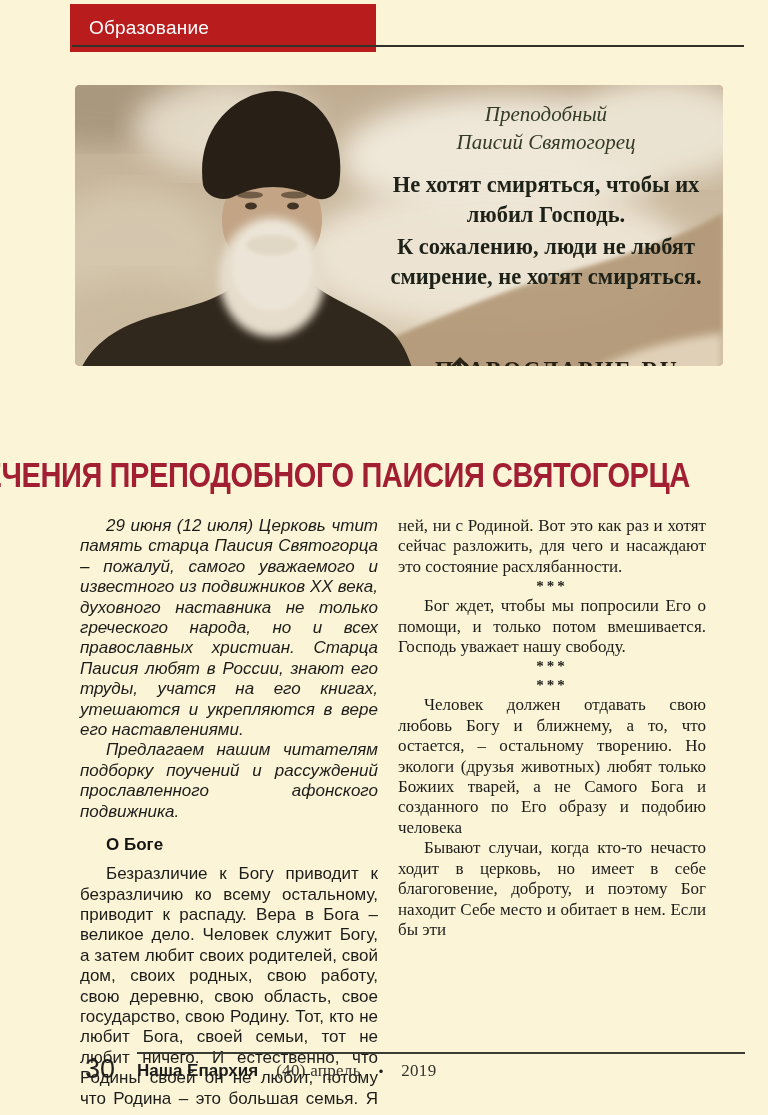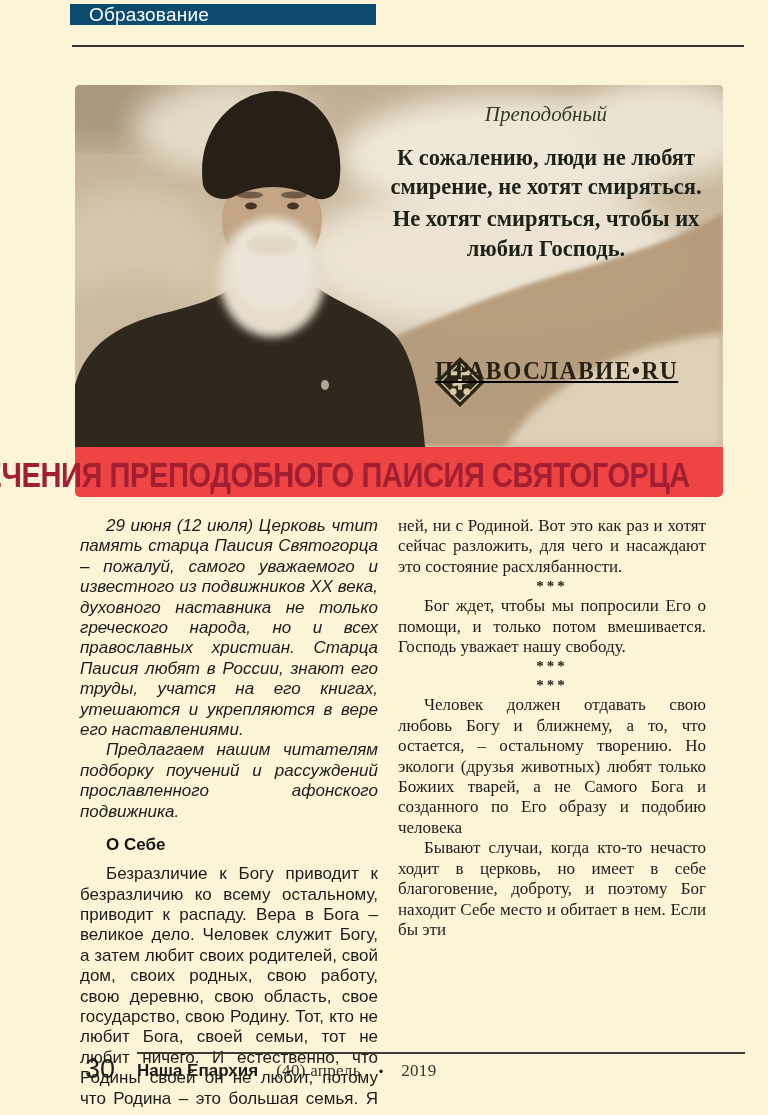--- a/index.html
+++ b/index.html
@@ -4,32 +4,32 @@
 <style>
   * { margin:0; padding:0; box-sizing:border-box; }
   html,body { width:768px; }
   body { font-family:"Liberation Sans", sans-serif; }
   .page {
     position:relative; width:768px; height:1115px;
     background:#fbf4d6; overflow:hidden;
   }
   
   .section-bar {
-    position:absolute; left:70px; top:4px; width:306px; height:21px;
-    background:#0c4a6e; display:flex; align-items:center;
+    position:absolute; left:70px; top:4px; width:306px; height:48px;
+    background:#b91c1c; display:flex; align-items:center;
   }
   .section-bar span {
     color:#fff; font-size:19px; font-weight:500; padding-left:19px; letter-spacing:.2px;
   }
   .header-rule {
     position:absolute; left:72px; top:45px; width:672px; height:2px; background:#32322b;
   }
   
   .photo {
-    position:absolute; left:75px; top:85px; width:648px; height:412px;
+    position:absolute; left:75px; top:85px; width:648px; height:281px;
     border-radius:5px; overflow:hidden; background:#ef4444;
   }
   .photo svg { position:absolute; inset:0; }
   .photo-caption {
     position:absolute; left:302px; top:16px; width:338px; text-align:center;
   }
   .photo-name {
     font-family:"Liberation Serif", serif; font-style:italic;
     font-size:21px; line-height:1.32; color:#333a26; font-weight:500;
   }
@@ -142,22 +142,23 @@
         <ellipse cx="197" cy="182" rx="40" ry="44" fill="#f4eee1" filter="url(#b2)"></ellipse>
         <ellipse cx="197" cy="160" rx="26" ry="10" fill="#e8dfce" filter="url(#b2)"></ellipse>
         <path d="M128,100 C120,40 165,5 202,6 C243,7 272,45 264,100 C260,115 245,117 236,111 C212,99 184,99 160,111 C150,117 132,114 128,100 Z" fill="#211a12"></path>
         <ellipse cx="250" cy="300" rx="4" ry="5" fill="#d8cdb8" opacity=".8"></ellipse>
       </g>
       <rect width="648" height="362" fill="#8a6f4f" opacity=".07"></rect>
     </svg>
 
     <div class="photo-caption">
       <div class="photo-name">Преподобный</div>
+      <div class="photo-name">Паисий Святогорец</div>
+      <p class="photo-quote">Не хотят смиряться, чтобы их любил Господь.</p>
       <p class="photo-quote">К сожалению, люди не любят смирение, не хотят смиряться.</p>
-      <p class="photo-quote">Не хотят смиряться, чтобы их любил Господь.</p>
     </div>
 
     <div class="photo-logo">
       <svg width="50" height="50" viewBox="0 0 52 52">
         <polygon points="26,0 52,26 26,52 0,26" fill="#2c2616"></polygon>
         <polygon points="26,6 46,26 26,46 6,26" fill="none" stroke="#cfc3a0" stroke-width="1.4"></polygon>
         <rect x="24" y="10" width="4" height="24" fill="#d8cba6"></rect>
         <rect x="16" y="15" width="20" height="4" fill="#d8cba6"></rect>
         <rect x="18" y="26" width="16" height="3" fill="#d8cba6" transform="rotate(-12 26 27)"></rect>
         <circle cx="19" cy="36" r="3.5" fill="#d8cba6"></circle>
@@ -167,21 +168,21 @@
     </div>
   </div>
 
   <div class="article-title-wrap">
     <div class="article-title">ИЗРЕЧЕНИЯ ПРЕПОДОБНОГО ПАИСИЯ СВЯТОГОРЦА</div>
   </div>
 
   <div class="col col-left">
     <p class="lead">29 июня (12 июля) Церковь чтит память старца Паисия Святогорца – пожалуй, самого уважаемого и известного из подвижников XX века, духовного наставника не только греческого народа, но и всех православных христиан. Старца Паисия любят в России, знают его труды, учатся на его книгах, утешаются и укрепляются в вере его наставлениями.</p>
     <p class="lead">Предлагаем нашим читателям подборку поучений и рассуждений прославленного афонского подвижника.</p>
-    <h3>О Себе</h3>
+    <h3>О Боге</h3>
     <p>Безразличие к Богу приводит к безразличию ко всему остальному, приводит к распаду. Вера в Бога – великое дело. Человек служит Богу, а затем любит своих родителей, свой дом, своих родных, свою работу, свою деревню, свою область, свое государство, свою Родину. Тот, кто не любит Бога, своей семьи, тот не любит ничего. И естественно, что Родины своей он не любит, потому что Родина – это большая семья. Я хочу сказать, что все начинается с этого. Человек не верит в Бога и не считается потом ни с родителями, ни с семьей, ни с дерев-</p>
   </div>
 
   <div class="col col-right">
     <p class="no-indent">ней, ни с Родиной. Вот это как раз и хотят сейчас разложить, для чего и насаждают это состояние расхлябанности.</p>
     <div class="sep">***</div>
     <p>Бог ждет, чтобы мы попросили Его о помощи, и только потом вмешивается. Господь уважает нашу свободу.</p>
     <div class="sep">***</div>
     <div class="sep">***</div>
     <p>Человек должен отдавать свою любовь Богу и ближнему, а то, что остается, – остальному творению. Но экологи (друзья животных) любят только Божиих тварей, а не Самого Бога и созданного по Его образу и подобию человека</p>

